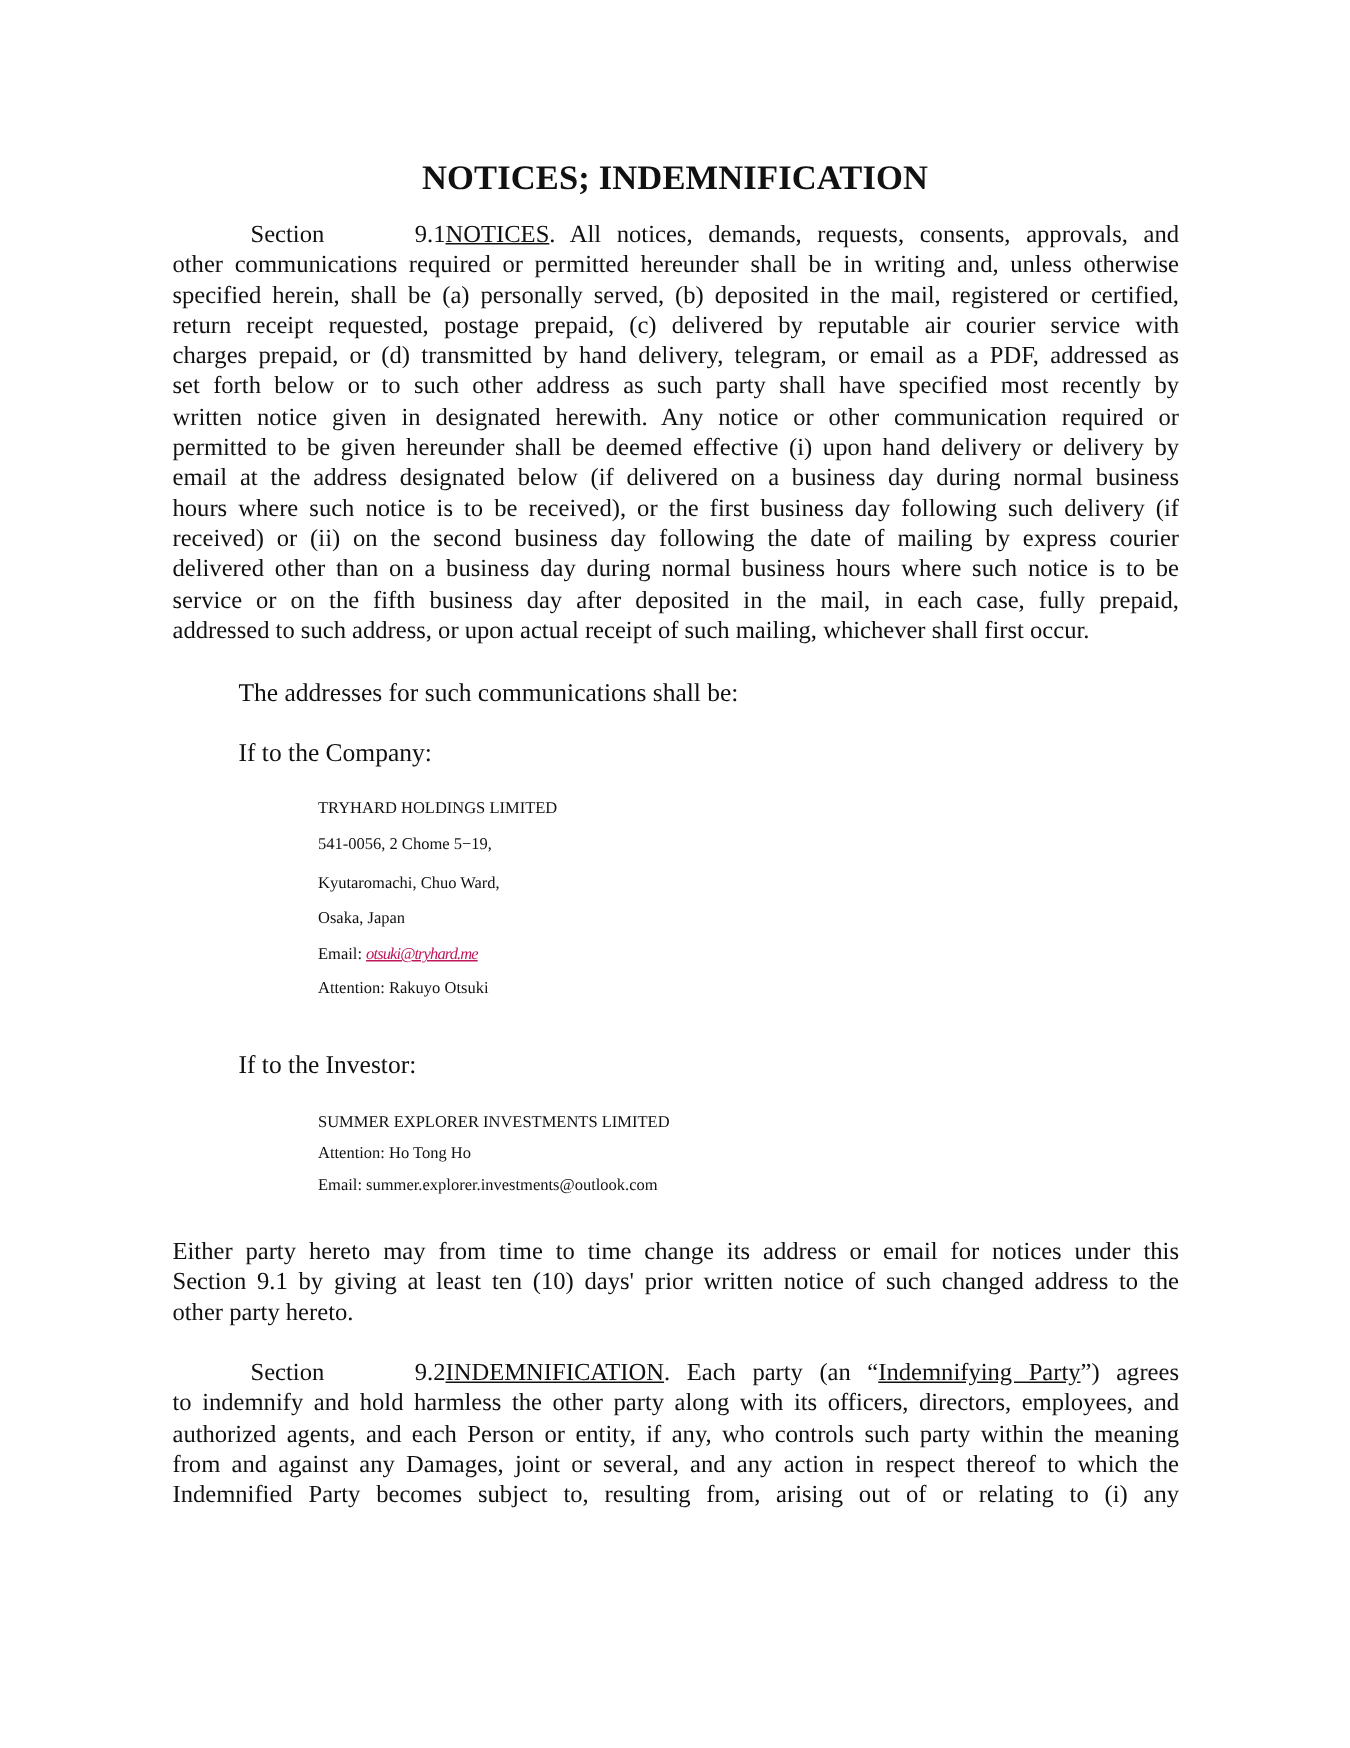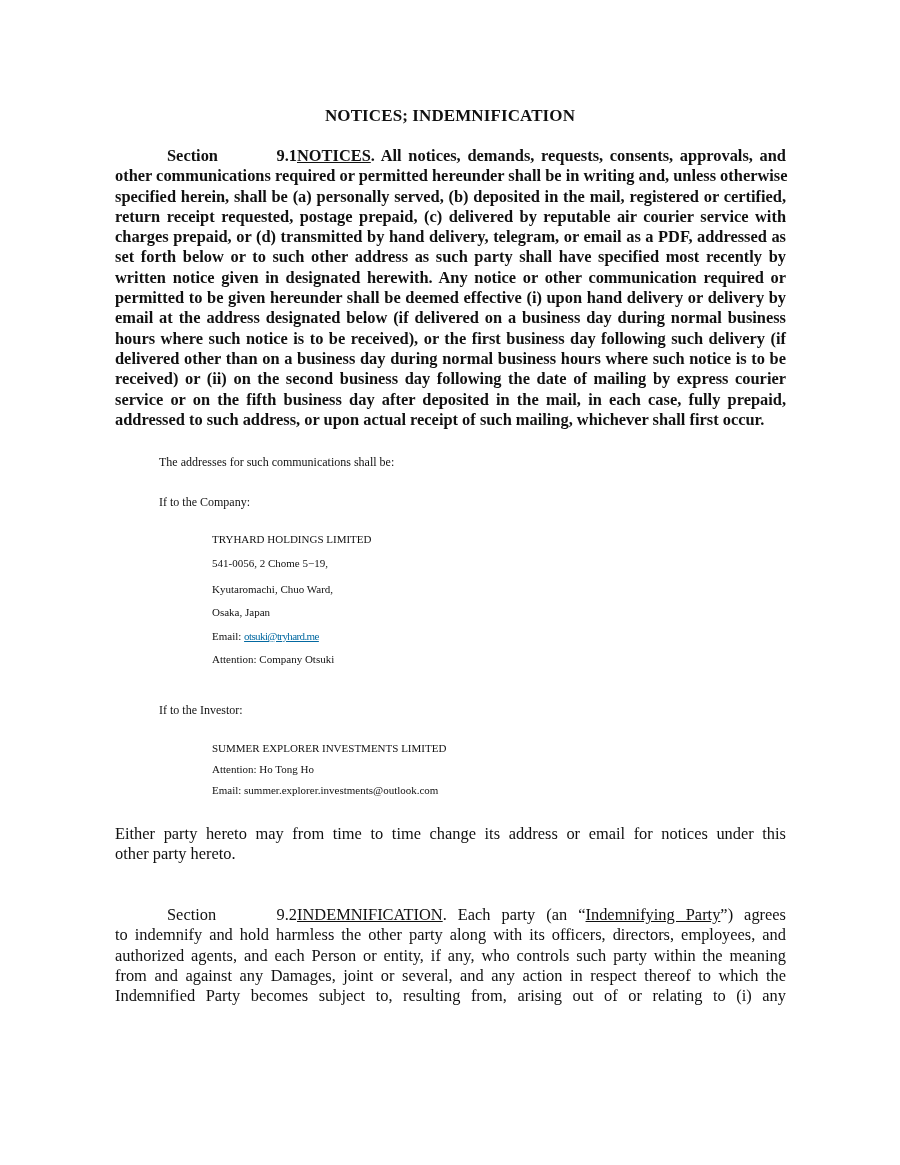--- a/index.html
+++ b/index.html
@@ -4,79 +4,80 @@
 <style>
   html, body { margin: 0; padding: 0; background: #ffffff; }
   body {
     width: 900px; height: 1165px; position: relative; overflow: hidden;
     font-family: "Liberation Serif", "DejaVu Serif", serif;
     color: #111111;
   }
   .page { position: absolute; left: 0; top: 0; width: 900px; height: 1165px; background: #fff; }
   .heading {
     position: absolute; top: 106px; left: 0; width: 900px; text-align: center;
-    font-weight: bold; font-size: 17px; letter-spacing: 0.1px;
+    font-weight: bold; font-size: 23px; letter-spacing: 0.1px;
   }
   .para {
     position: absolute; left: 115px; width: 671px;
     font-size: 16.4px; line-height: 20.3px; text-align: justify;
   }
   .line { display: block; white-space: nowrap; text-align: justify; text-align-last: justify; height: 20.3px; }
   .line.last { text-align-last: left; }
   .sec-num { display: inline-block; width: 130px; padding-left: 52px; }
   .u { text-decoration: underline; }
   .plain {
-    position: absolute; font-size: 12px; line-height: 20px; white-space: nowrap; font-family: Liberation Serif, serif;
+    position: absolute; font-size: 17px; line-height: 20px; white-space: nowrap; font-family: Liberation Serif, serif;
   }
   .addr { position: absolute; left: 212px; font-size: 11px; white-space: nowrap; }
-  .link { color: #0369a1; text-decoration: underline; letter-spacing: -0.6px; }
+  .link { color: #be185d; text-decoration: underline; letter-spacing: -0.6px; font-style: italic; }
 </style>
 </head>
 <body>
 
 <div class="page">
 
   <div class="heading">NOTICES; INDEMNIFICATION</div>
 
-  <div class="para" style="top:146px;font-weight:bold;">
+  <div class="para" style="top:146px;">
     <span class="line"><span class="sec-num">Section 9.1</span><span class="u">NOTICES</span><span>. All notices, demands, requests, consents, approvals, and</span></span>
     <span class="line">other communications required or permitted hereunder shall be in writing and, unless otherwise</span>
     <span class="line">specified herein, shall be (a) personally served, (b) deposited in the mail, registered or certified,</span>
     <span class="line">return receipt requested, postage prepaid, (c) delivered by reputable air courier service with</span>
     <span class="line">charges prepaid, or (d) transmitted by hand delivery, telegram, or email as a PDF, addressed as</span>
     <span class="line">set forth below or to such other address as such party shall have specified most recently by</span>
     <span class="line">written notice given in designated herewith. Any notice or other communication required or</span>
     <span class="line">permitted to be given hereunder shall be deemed effective (i) upon hand delivery or delivery by</span>
     <span class="line">email at the address designated below (if delivered on a business day during normal business</span>
     <span class="line">hours where such notice is to be received), or the first business day following such delivery (if</span>
+    <span class="line">received) or (ii) on the second business day following the date of mailing by express courier</span>
     <span class="line">delivered other than on a business day during normal business hours where such notice is to be</span>
-    <span class="line">received) or (ii) on the second business day following the date of mailing by express courier</span>
     <span class="line">service or on the fifth business day after deposited in the mail, in each case, fully prepaid,</span>
     <span class="line last">addressed to such address, or upon actual receipt of such mailing, whichever shall first occur.</span>
   </div>
 
   <div class="plain" style="left:159px; top:452px;">The addresses for such communications shall be:</div>
 
   <div class="plain" style="left:159px; top:492px;">If to the Company:</div>
 
   <div class="addr" style="top:533px;">TRYHARD HOLDINGS LIMITED</div>
   <div class="addr" style="top:557px;">541-0056, 2 Chome 5−19,</div>
   <div class="addr" style="top:583px;text-align:right;">Kyutaromachi, Chuo Ward,</div>
   <div class="addr" style="top:606px;">Osaka, Japan</div>
   <div class="addr" style="top:630px;"><span>Email: </span><a class="link">otsuki@tryhard.me</a></div>
-  <div class="addr" style="top:653px;">Attention:  Company Otsuki</div>
+  <div class="addr" style="top:653px;">Attention:  Rakuyo Otsuki</div>
 
   <div class="plain" style="left:159px; top:700px;">If to the Investor:</div>
 
   <div class="addr" style="top:742px;">SUMMER EXPLORER INVESTMENTS LIMITED</div>
   <div class="addr" style="top:763px;">Attention:  Ho Tong Ho</div>
   <div class="addr" style="top:784px;">Email:  summer.explorer.investments@outlook.com</div>
 
   <div class="para" style="top:824px;">
     <span class="line">Either party hereto may from time to time change its address or email for notices under this</span>
+    <span class="line">Section 9.1 by giving at least ten (10) days' prior written notice of such changed address to the</span>
     <span class="line last">other party hereto.</span>
   </div>
 
   <div class="para" style="top:905px;">
     <span class="line"><span class="sec-num">Section 9.2</span><span class="u">INDEMNIFICATION</span><span>. Each party (an “</span><span class="u">Indemnifying Party</span><span>”) agrees</span></span>
     <span class="line">to indemnify and hold harmless the other party along with its officers, directors, employees, and</span>
     <span class="line">authorized agents, and each Person or entity, if any, who controls such party within the meaning</span>
     <span class="line">from and against any Damages, joint or several, and any action in respect thereof to which the</span>
     <span class="line">Indemnified Party becomes subject to, resulting from, arising out of or relating to (i) any</span>
   </div>

